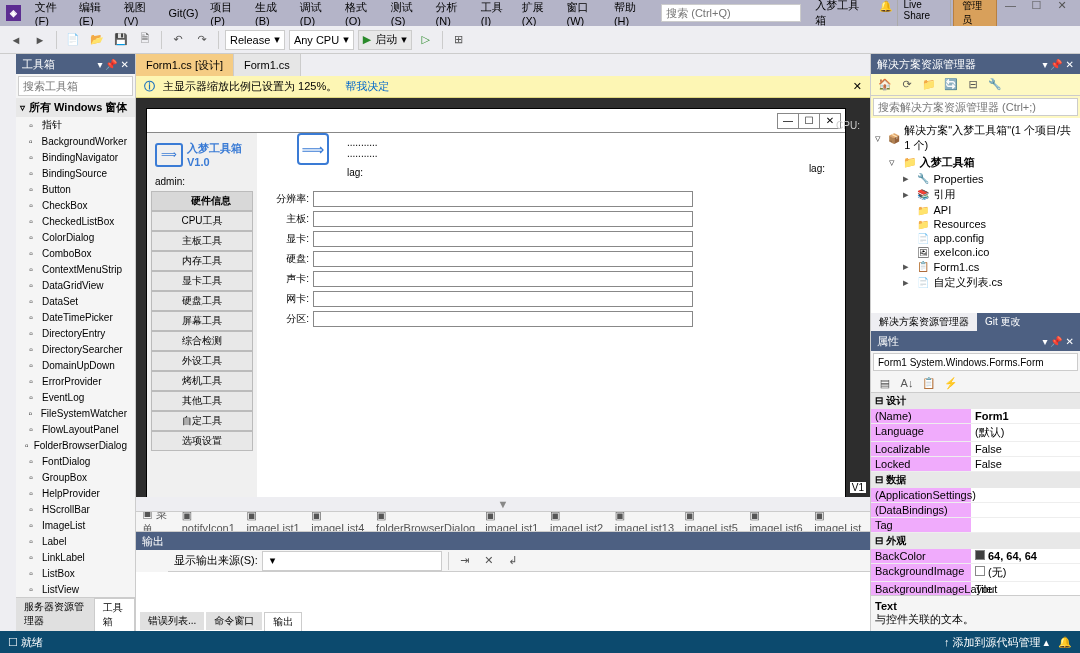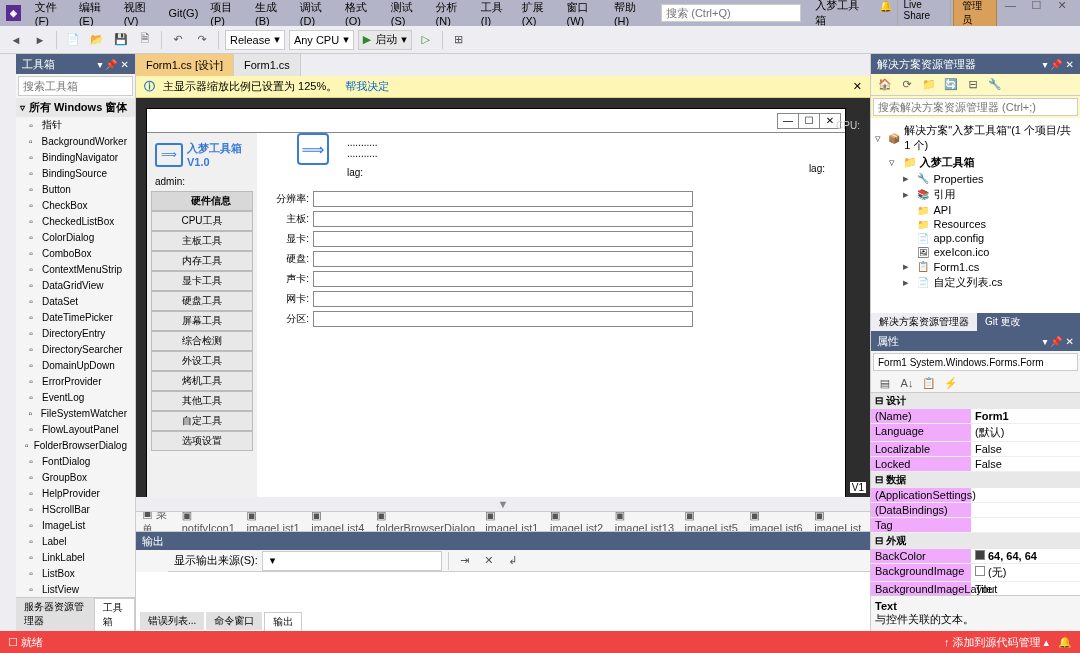--- a/index.html
+++ b/index.html
@@ -72,21 +72,21 @@
 .sln-tab.active { background:#eeeef2; color:#000; }
 .props-panel { height:300px; display:flex; flex-direction:column; background:#f5f5f5; }
 .props-combo { height:18px; border:1px solid #ccc; background:#fff; margin:2px; padding:0 4px; font-size:10px; display:flex; align-items:center; }
 .props-toolbar { height:20px; display:flex; padding:0 4px; gap:2px; border-bottom:1px solid #ccc; }
 .props-grid { flex:1; overflow:auto; background:#fff; }
 .prop-row { display:flex; border-bottom:1px solid #eee; font-size:10px; }
 .prop-name { width:100px; padding:1px 4px; background:#f0abfc; }
 .prop-val { flex:1; padding:1px 4px; }
 .prop-cat { background:#e8e8e8; padding:1px 4px; font-weight:bold; font-size:10px; }
 .props-desc { height:36px; border-top:1px solid #ccc; padding:4px; font-size:10px; }
-.statusbar { height:22px; background:#ef4444; color:#fff; display:flex; align-items:center; padding:0 8px; font-size:10px; justify-content:space-between; }
+.statusbar { height:22px; background:#0c4a6e; color:#fff; display:flex; align-items:center; padding:0 8px; font-size:10px; justify-content:space-between; }
 .win-controls { margin-left:auto; display:flex; gap:2px; }
 .wc-btn { width:28px; height:18px; display:flex; align-items:center; justify-content:center; color:#555; cursor:pointer; }
 .liveshare { padding:2px 6px; border:1px solid #aaa; font-size:10px; }
 .admin-btn { padding:2px 8px; background:#d8a05b; border:1px solid #b88040; font-size:10px; }
 .fields-area { margin-top:50px; }
 </style>
 </head>
 <body>
 
 <div class="titlebar">

